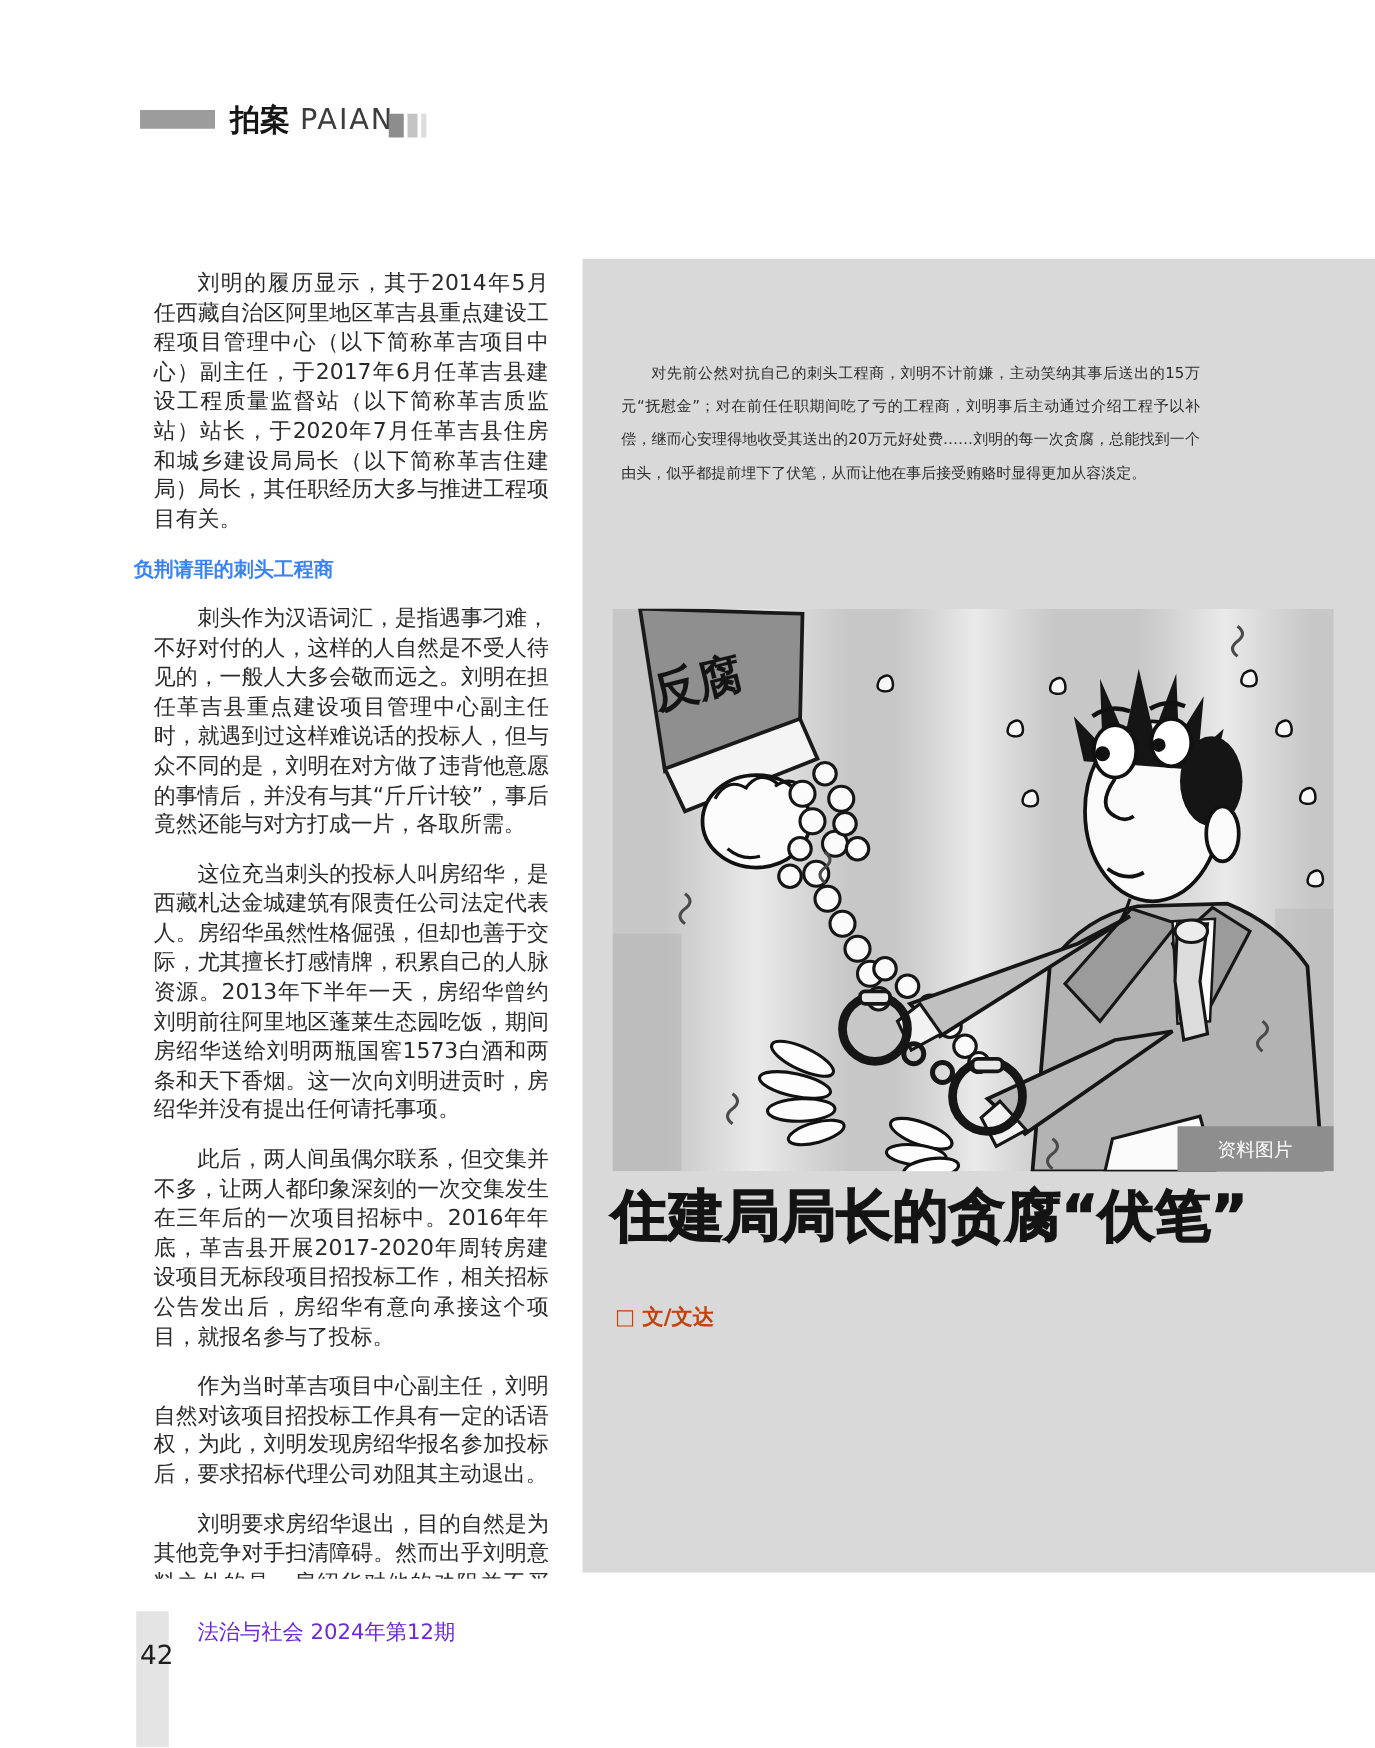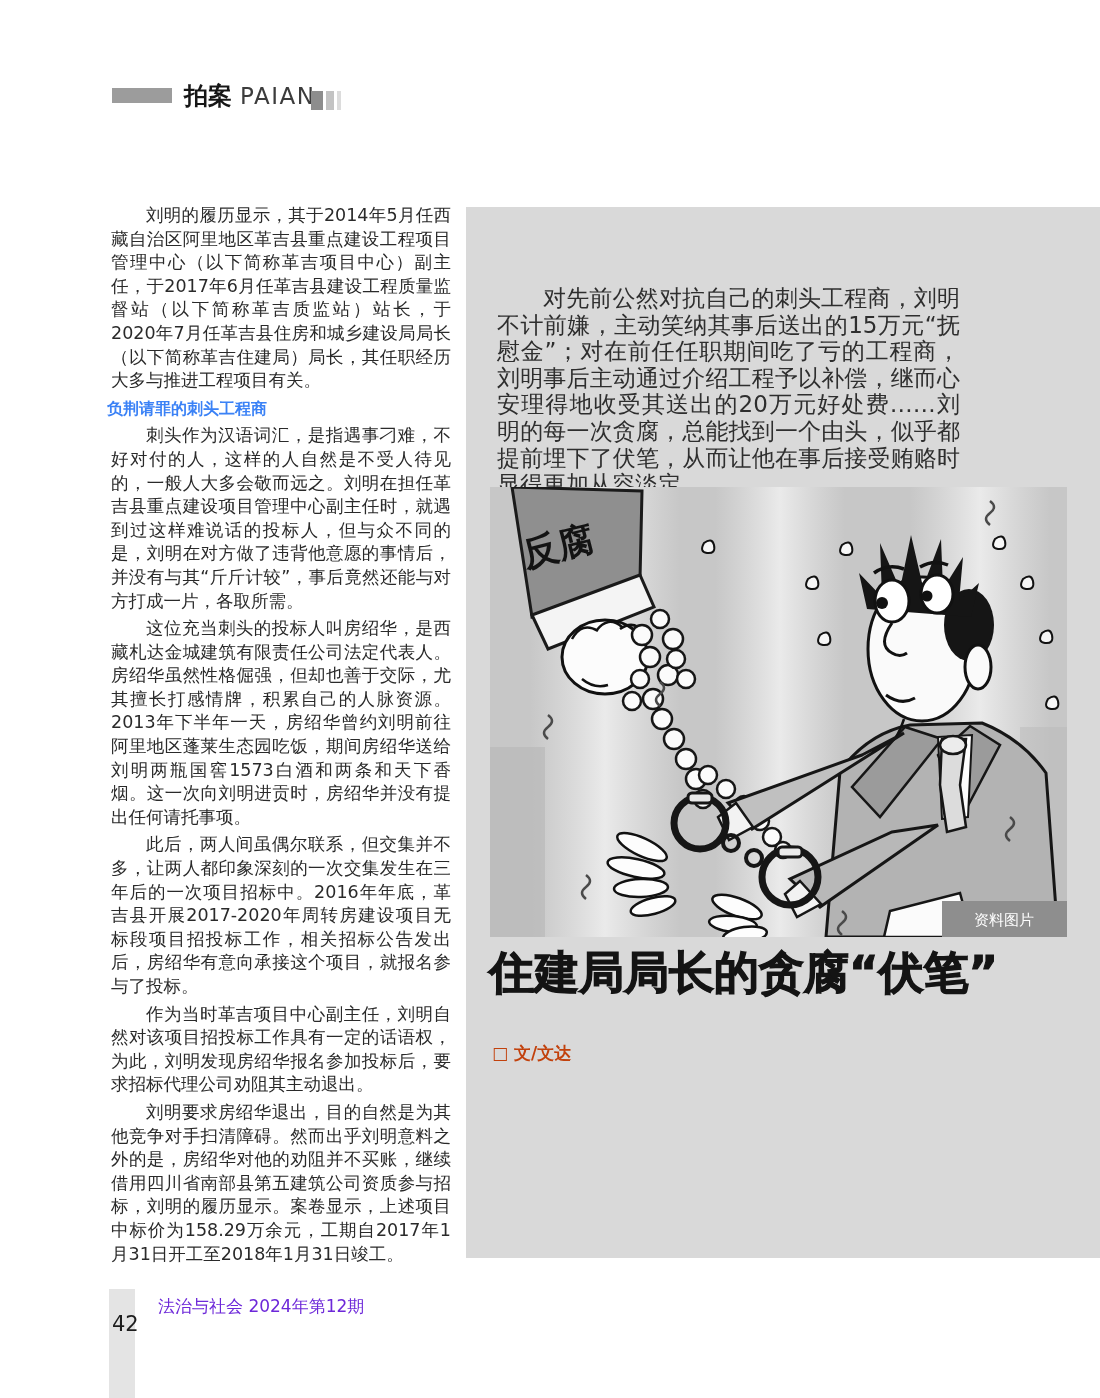--- a/index.html
+++ b/index.html
@@ -15,27 +15,27 @@
   .hdr-sq{top:91px;height:19px;}
   .hdr-sq.s1{left:311px;width:12px;background:#8d8d8d;}
   .hdr-sq.s2{left:326px;width:8px;background:#c3c3c3;}
   .hdr-sq.s3{left:337px;width:4px;background:#dcdcdc;}
   
   .left-col{
     left:107px;top:200px;width:348px;height:1063px;overflow:hidden;
     font-size:17.5px;line-height:23.6px;color:#2a2a2a;
     text-align:justify;text-justify:inter-ideograph;
   }
-  .left-col p{margin:4px;text-indent:2em;}
+  .left-col p{margin:16px;text-indent:2em;}
   .left-col h2{margin:0;font-size:16px;line-height:23.6px;font-weight:700;color:#3b82f6;}
   
   .right-panel{left:466px;top:207px;width:634px;height:1051px;background:#d9d9d9;}
   .intro{
     position:absolute;left:31px;top:78px;width:463px;
-    font-size:23px;line-height:26.6px;color:#2e2e2e;
+    font-size:12px;line-height:26.6px;color:#2e2e2e;
     text-indent:2em;text-align:justify;text-justify:inter-ideograph;margin:0;
   }
   .cartoon{position:absolute;left:24px;top:280px;width:577px;height:450px;}
   .cartoon svg{display:block;}
   .feature-title{
     position:absolute;left:23px;top:741px;margin:0;
     font-size:45px;font-weight:900;color:#141414;line-height:1.12;
     letter-spacing:0px;white-space:nowrap;-webkit-text-stroke:1.1px #141414;
   }
   .byline{position:absolute;left:26px;top:835px;font-size:17px;color:#c2410c;font-weight:600;}

